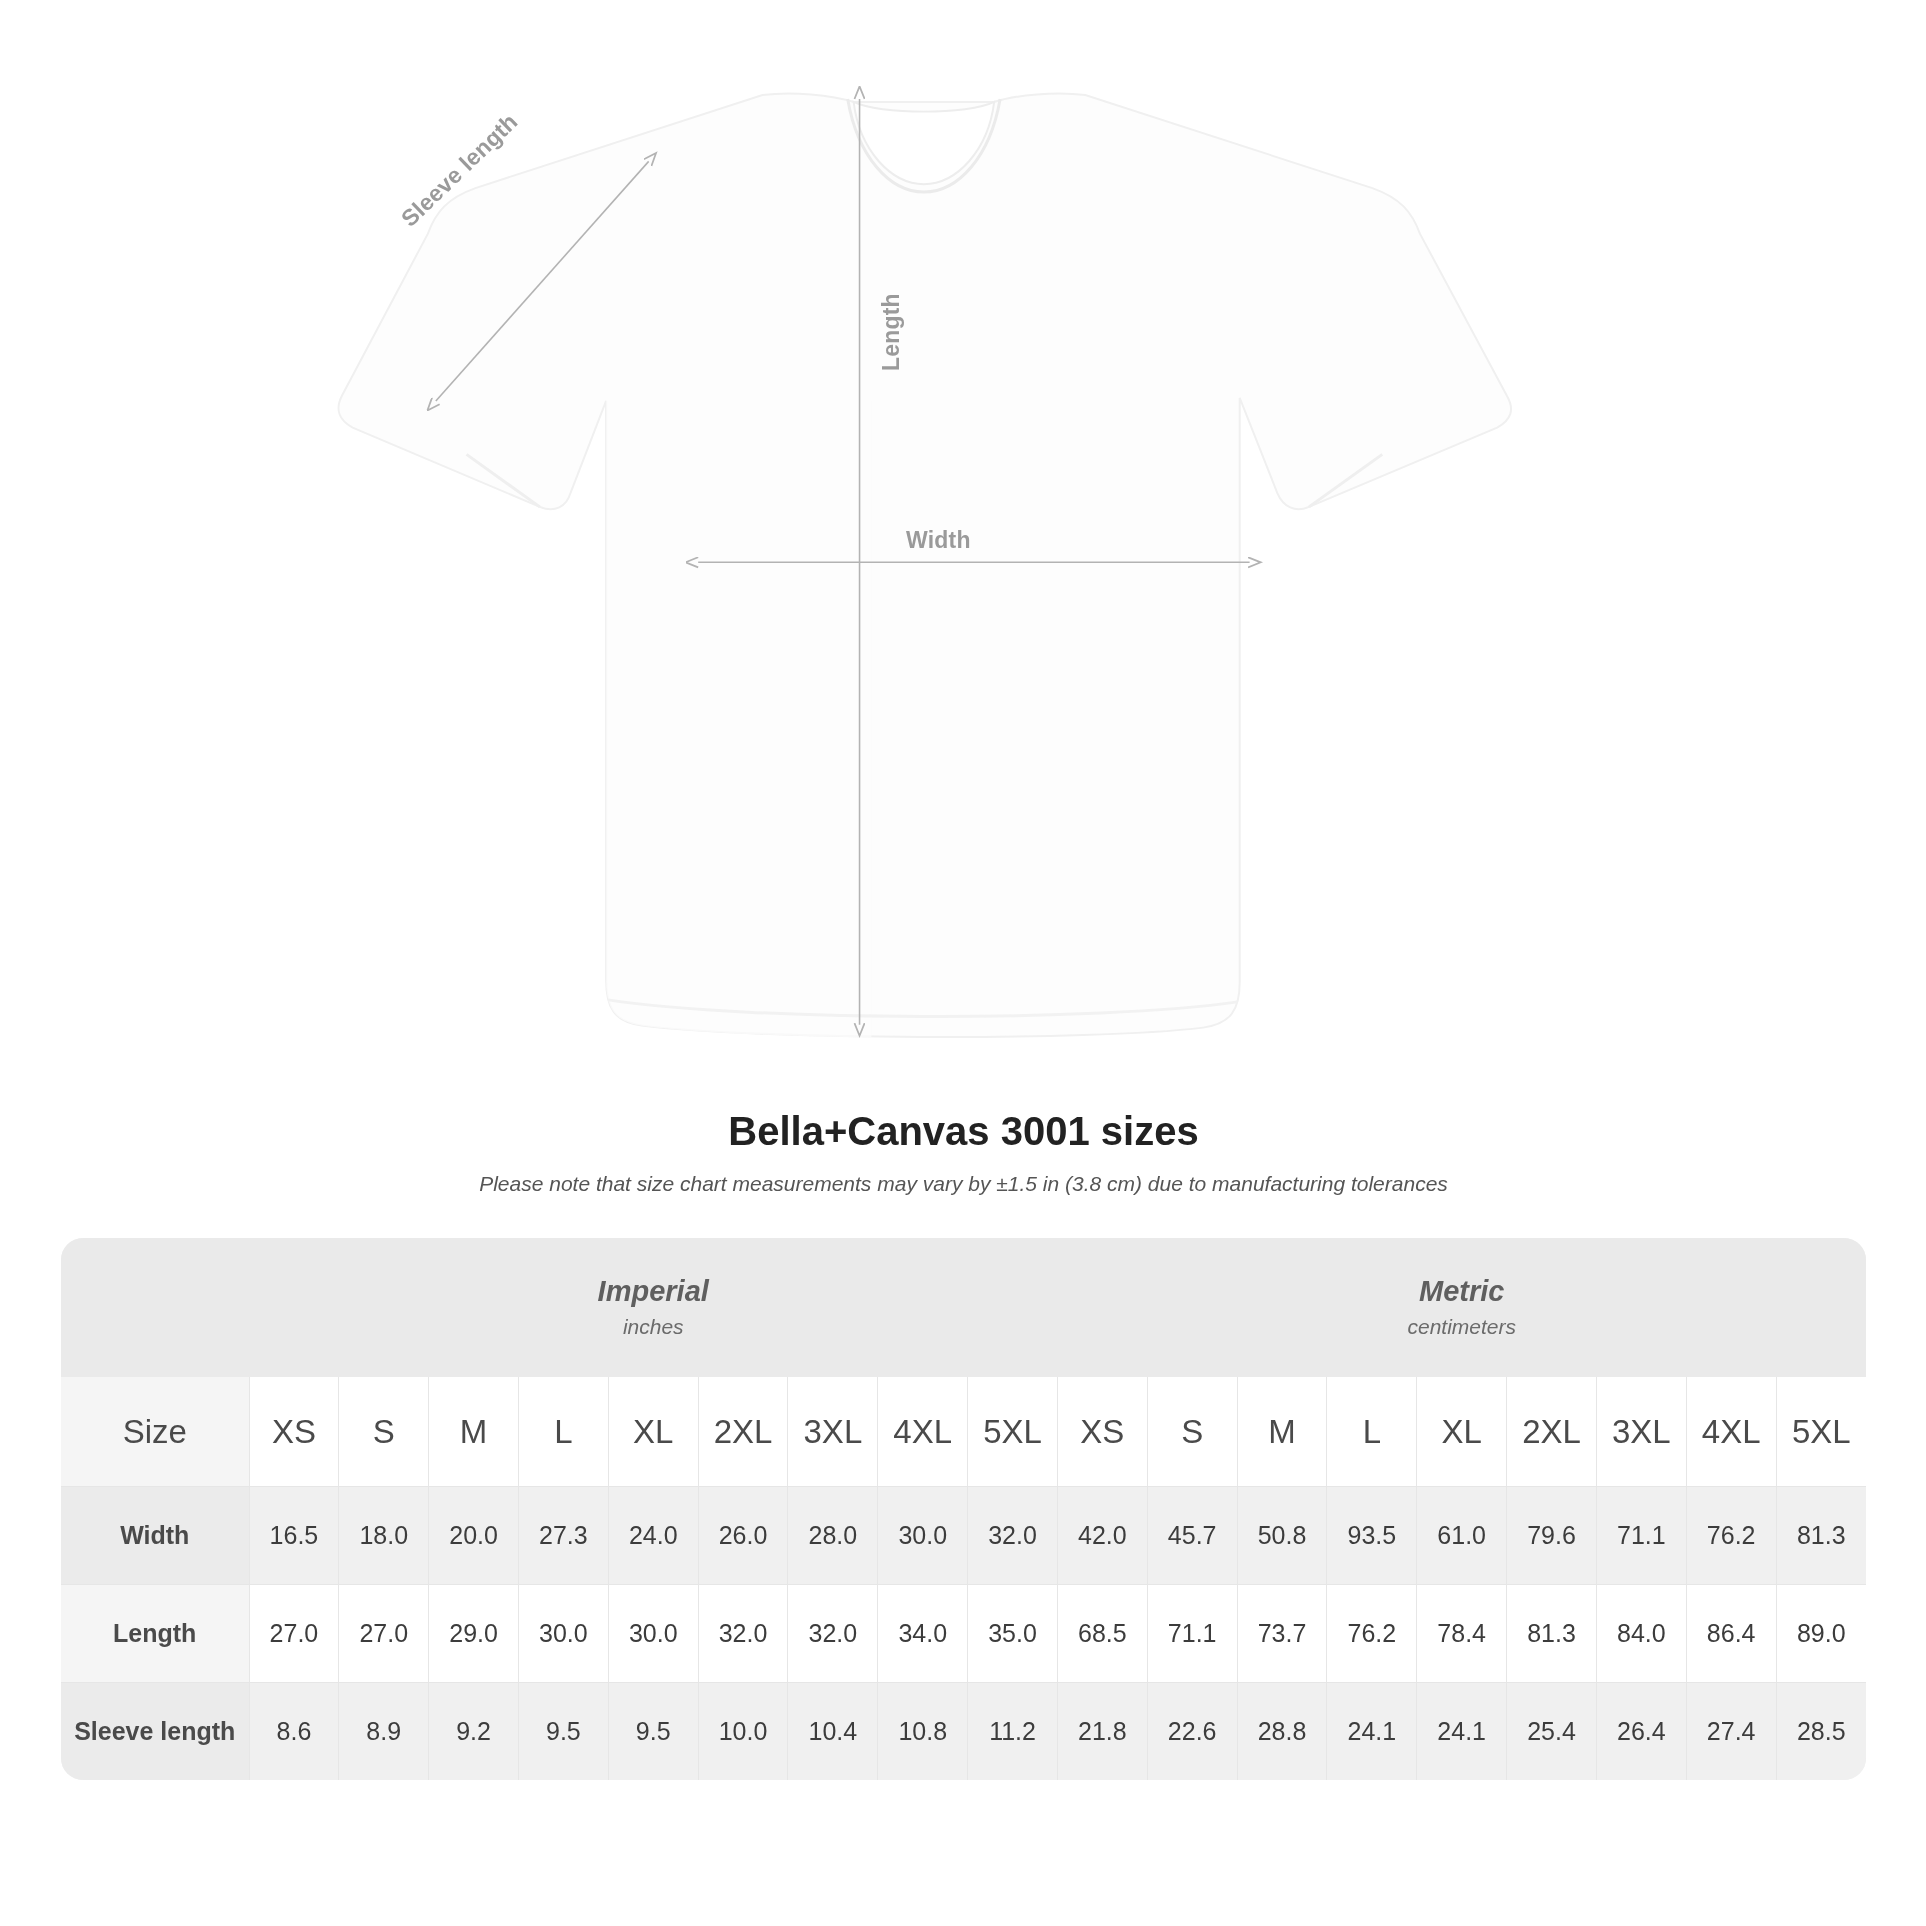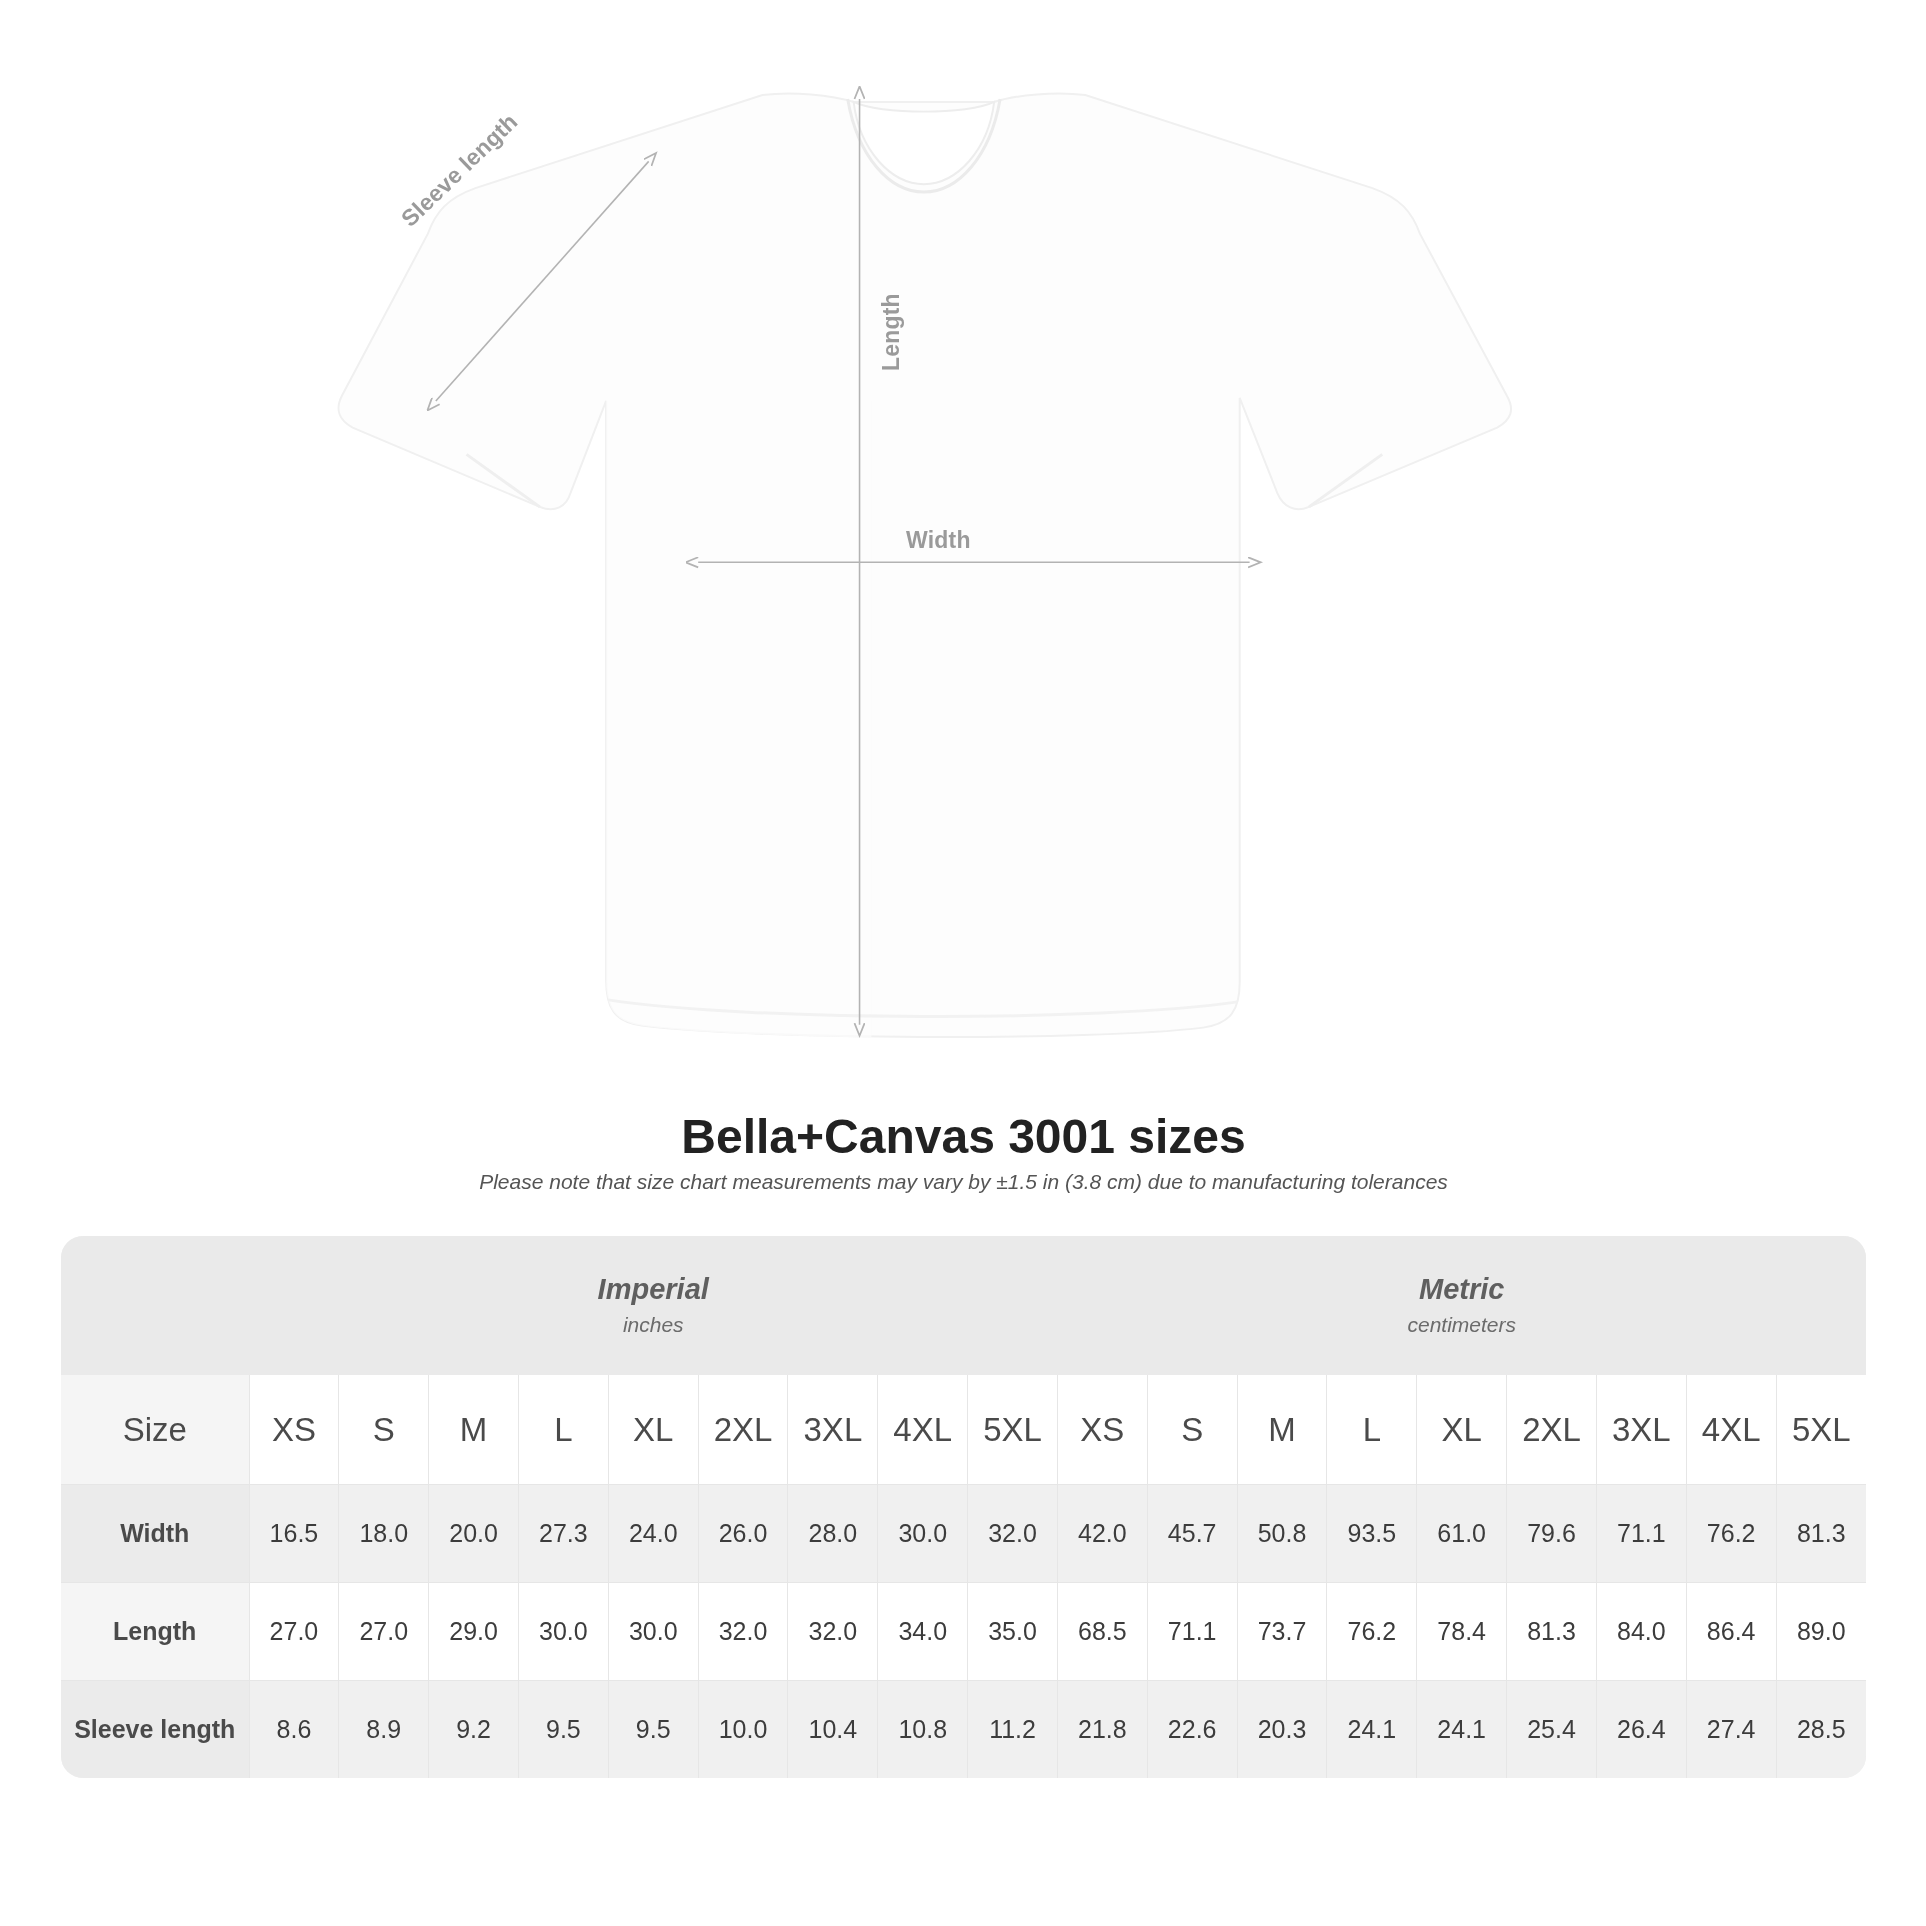--- a/index.html
+++ b/index.html
@@ -59,24 +59,24 @@
     left: 906px;
     top: 527px;
   }
 
   
   .title-block {
     text-align: center;
     margin-top: 20px;
   }
   .chart-title {
-    font-size: 48px;
+    font-size: 40px;
     font-weight: bold;
     color: #222222;
-    margin: 0 0 6px 0;
+    margin: 0 0 18px 0;
   }
   .chart-note {
     font-size: 21px;
     font-style: italic;
     color: #555555;
     margin: 0;
   }
 
   
   .table-wrap {
@@ -321,21 +321,21 @@
           <td>8.9</td>
           <td>9.2</td>
           <td>9.5</td>
           <td>9.5</td>
           <td>10.0</td>
           <td>10.4</td>
           <td>10.8</td>
           <td>11.2</td>
           <td>21.8</td>
           <td>22.6</td>
-          <td>20.3</td>
+          <td>28.8</td>
           <td>24.1</td>
           <td>24.1</td>
           <td>25.4</td>
           <td>26.4</td>
           <td>27.4</td>
           <td>28.5</td>
         </tr>
       </tbody>
     </table>
   </div>

